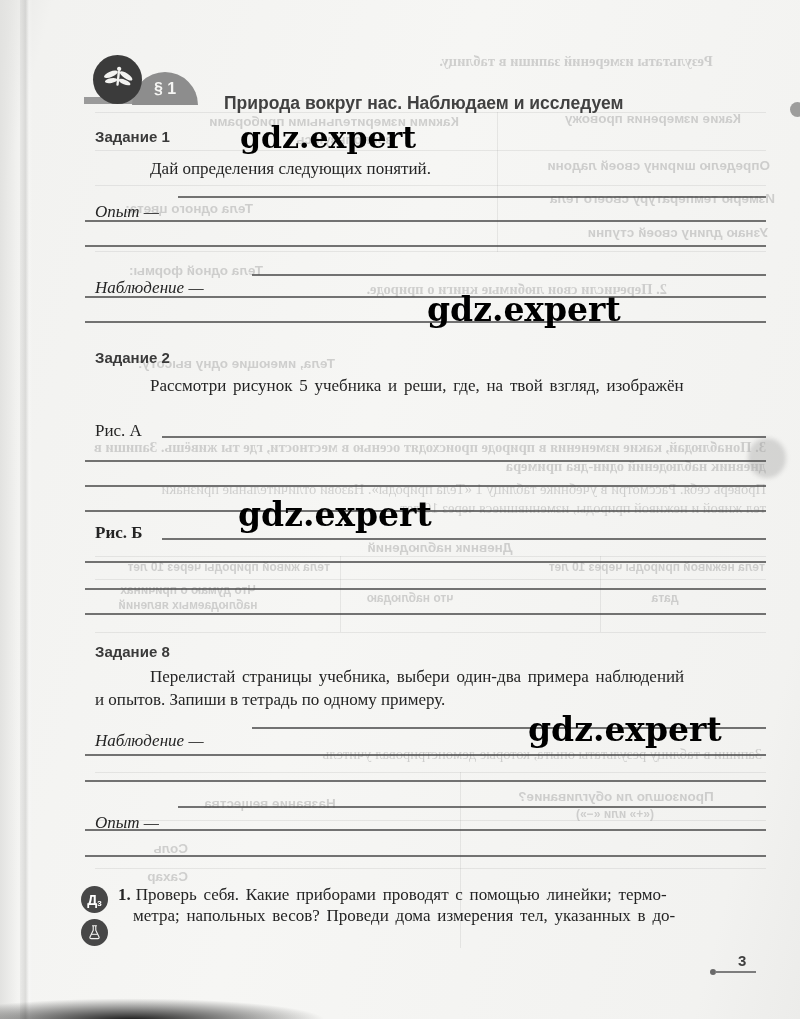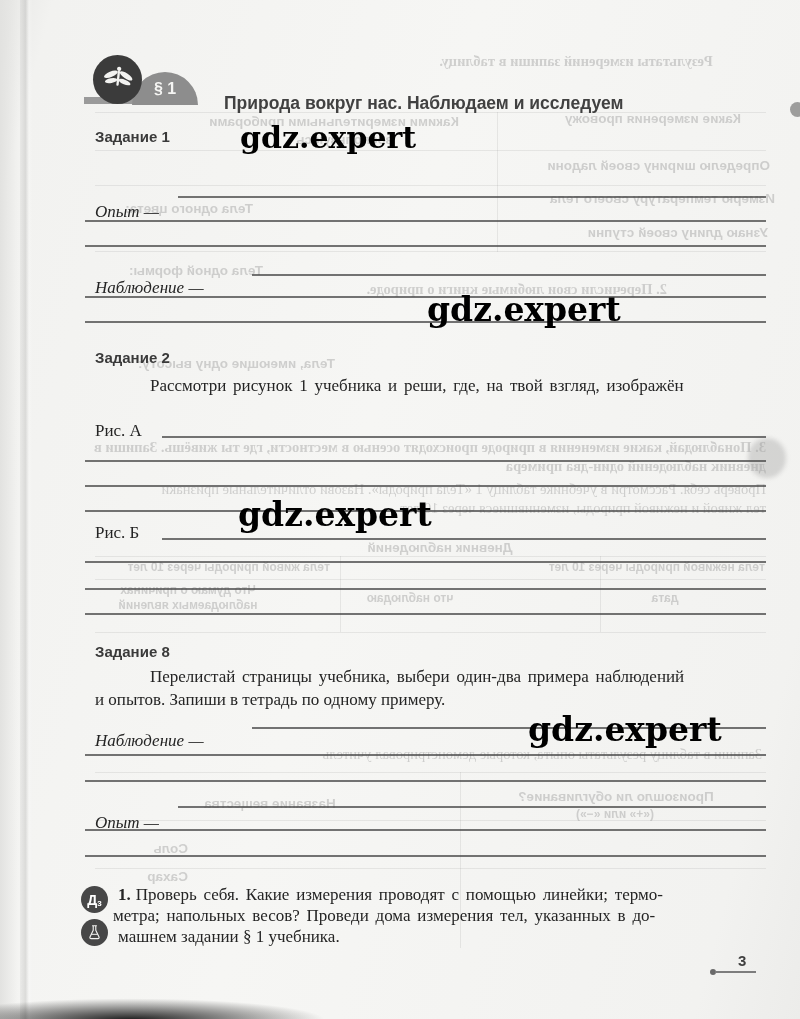--- a/index.html
+++ b/index.html
@@ -110,37 +110,38 @@
         <ellipse cx="11.5" cy="14.5" rx="8.2" ry="3" transform="rotate(-28 11.5 14.5)"></ellipse>
         <ellipse cx="28.5" cy="14.5" rx="8.2" ry="3" transform="rotate(28 28.5 14.5)"></ellipse>
         <ellipse cx="12.5" cy="21.5" rx="7" ry="2.6" transform="rotate(-16 12.5 21.5)"></ellipse>
         <ellipse cx="27.5" cy="21.5" rx="7" ry="2.6" transform="rotate(16 27.5 21.5)"></ellipse>
       </g>
     </svg>
   </div>
   <div class="title" style="left:224px;top:92px;">Природа вокруг нас. Наблюдаем и исследуем</div>
 
   <div class="heading" style="left:95px;top:128px;">Задание 1</div>
+  <div class="body" style="left:150px;top:158px;">Дай определения следующих понятий.</div>
   <div class="lbl" style="left:95px;top:182px;">Опыт —</div>
   <div class="wline" style="left:178px;top:196px;width:588px;"></div>
   <div class="wline" style="left:85px;top:220px;width:681px;"></div>
   <div class="wline" style="left:85px;top:245px;width:681px;"></div>
   <div class="lbl" style="left:95px;top:258px;">Наблюдение —</div>
   <div class="wline" style="left:252px;top:274px;width:514px;"></div>
   <div class="wline" style="left:85px;top:296px;width:681px;"></div>
   <div class="wline" style="left:85px;top:321px;width:681px;"></div>
 
   <div class="heading" style="left:95px;top:349px;">Задание 2</div>
-  <div class="body stretch" style="left:150px;top:375px;">Рассмотри рисунок 1 учебника и реши, где, на твой взгляд, изображён</div>
+  <div class="body stretch" style="left:150px;top:375px;">Рассмотри рисунок 5 учебника и реши, где, на твой взгляд, изображён</div>
   <div class="ris" style="left:95px;top:421px;">Рис. А</div>
   <div class="wline" style="left:162px;top:436px;width:604px;"></div>
   <div class="wline" style="left:85px;top:460px;width:681px;"></div>
   <div class="wline" style="left:85px;top:485px;width:681px;"></div>
   <div class="wline" style="left:85px;top:510px;width:681px;"></div>
-  <div class="ris" style="left:95px;top:523px;">Рис. Б</div>
+  <div class="ris" style="left:95px;top:523px;font-weight:bold;">Рис. Б</div>
   <div class="wline" style="left:162px;top:538px;width:604px;"></div>
   <div class="wline" style="left:85px;top:561px;width:681px;"></div>
   <div class="wline" style="left:85px;top:588px;width:681px;"></div>
   <div class="wline" style="left:85px;top:613px;width:681px;"></div>
 
   <div class="heading" style="left:95px;top:643px;">Задание 8</div>
   <div class="body" style="left:95px;top:689px;">и опытов. Запиши в тетрадь по одному примеру.</div>
   <div class="body stretch" style="left:150px;top:666px;">Перелистай страницы учебника, выбери один-два примера наблюдений</div>
   <div class="lbl" style="left:95px;top:711px;">Наблюдение —</div>
   <div class="wline" style="left:252px;top:727px;width:514px;"></div>
@@ -159,22 +160,21 @@
   <div class="mini-icon" style="left:81px;top:886px;">
     <span class="dz-main">Д</span>
       <span class="dz-sub">з</span>
   </div>
   <div class="mini-icon" style="left:81px;top:919px;">
     <svg width="17" height="17" viewBox="0 0 24 24" aria-hidden="true">
       <path d="M9.2 2.5 h5.6 M10.2 2.8 v6 L5.6 18.4 c-.5 1.2 .3 2.3 1.6 2.3 h9.6 c1.3 0 2.1 -1.1 1.6 -2.3 L13.8 8.8 V2.8" fill="none" stroke="#f2f2f0" stroke-width="1.6" stroke-linecap="round" stroke-linejoin="round"></path>
       <path d="M7.8 14.6 h8.4" stroke="#f2f2f0" stroke-width="1.4" stroke-linecap="round"></path>
     </svg>
   </div>
-  <div class="body stretch" style="left:118px;top:884px;"><b style="margin-right:5px;">1.</b><span>Проверь себя. Какие измерения проводят с помощью линейки; термо-</span></div>
-  <div class="body stretch" style="left:113px;top:905px;">метра; напольных весов? Проведи дома измерения тел, указанных в до-</div>
-  <div class="body" style="left:118px;top:926px;">машнем задании § 1 учебника.</div>
+  <div class="body stretch" style="left:118px;top:884px;"><b style="margin-right:5px;">1.</b><span>Проверь себя. Какие приборами проводят с помощью линейки; термо-</span></div>
+  <div class="body stretch" style="left:133px;top:905px;">метра; напольных весов? Проведи дома измерения тел, указанных в до-</div>
 
   <div class="pg-dot"></div>
   <div class="pg-line"></div>
   <div class="pg-num">3</div>
 
   <div class="bshadow"></div>
 </div>
 
 </body></html>

